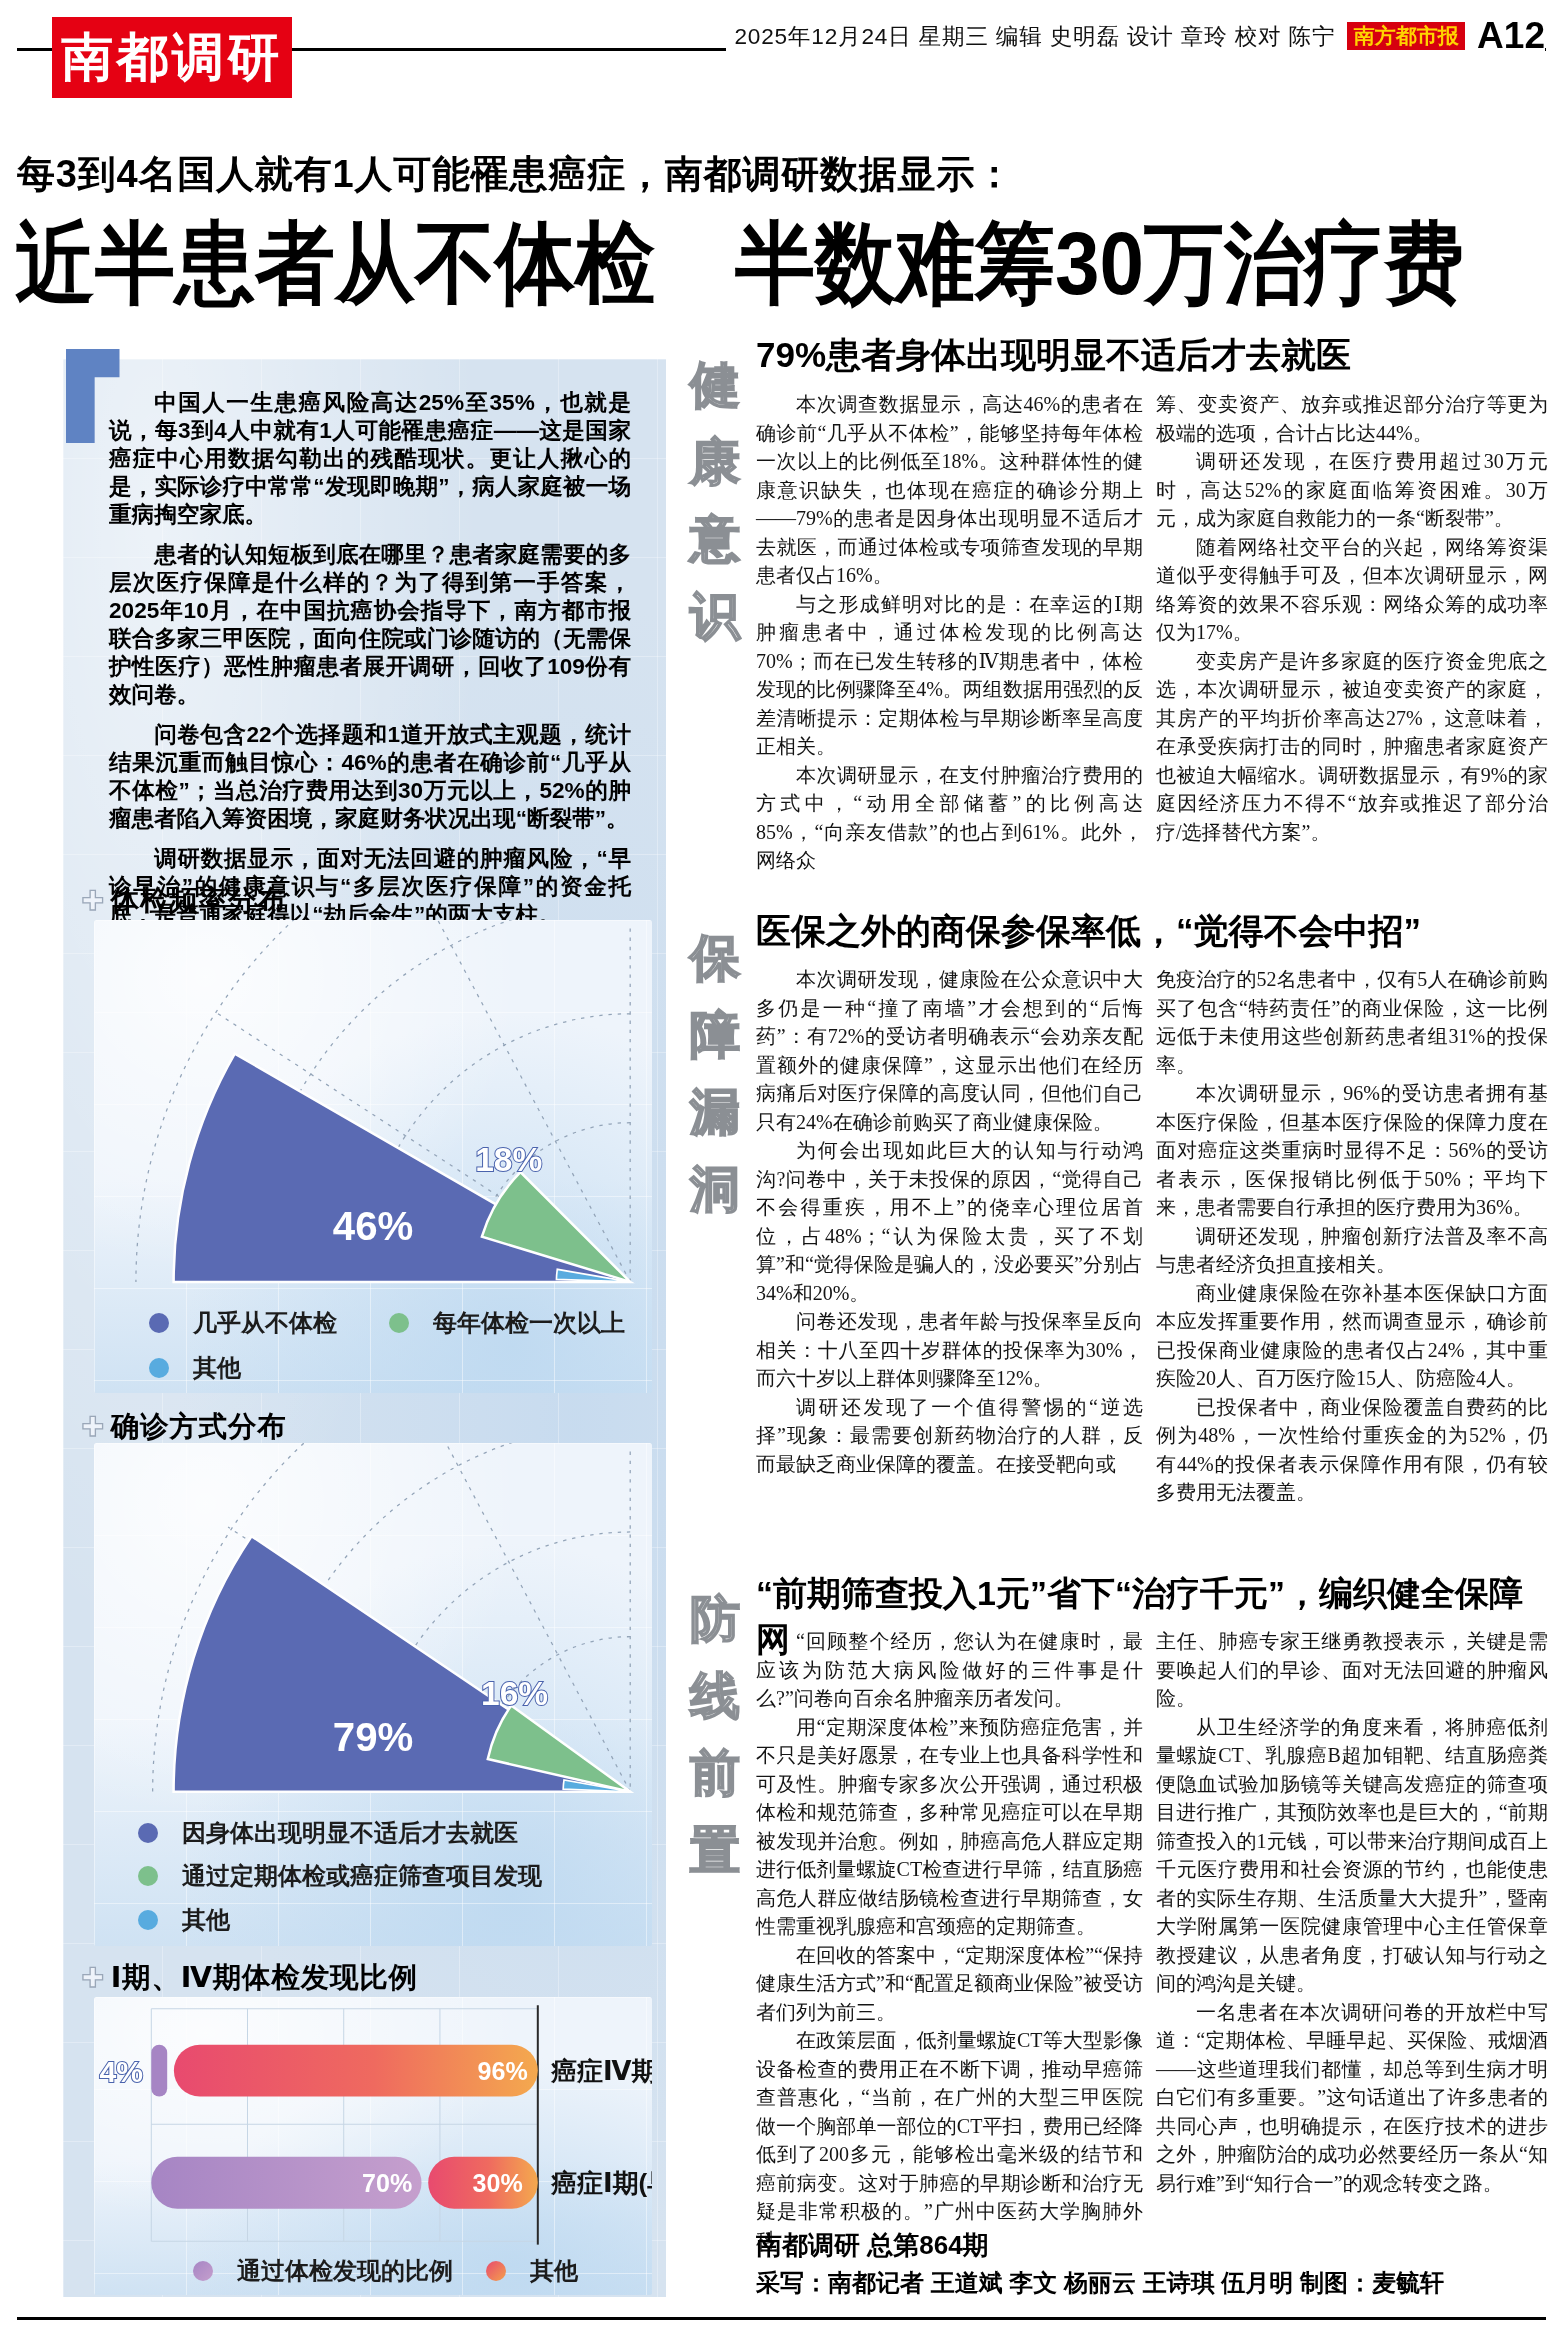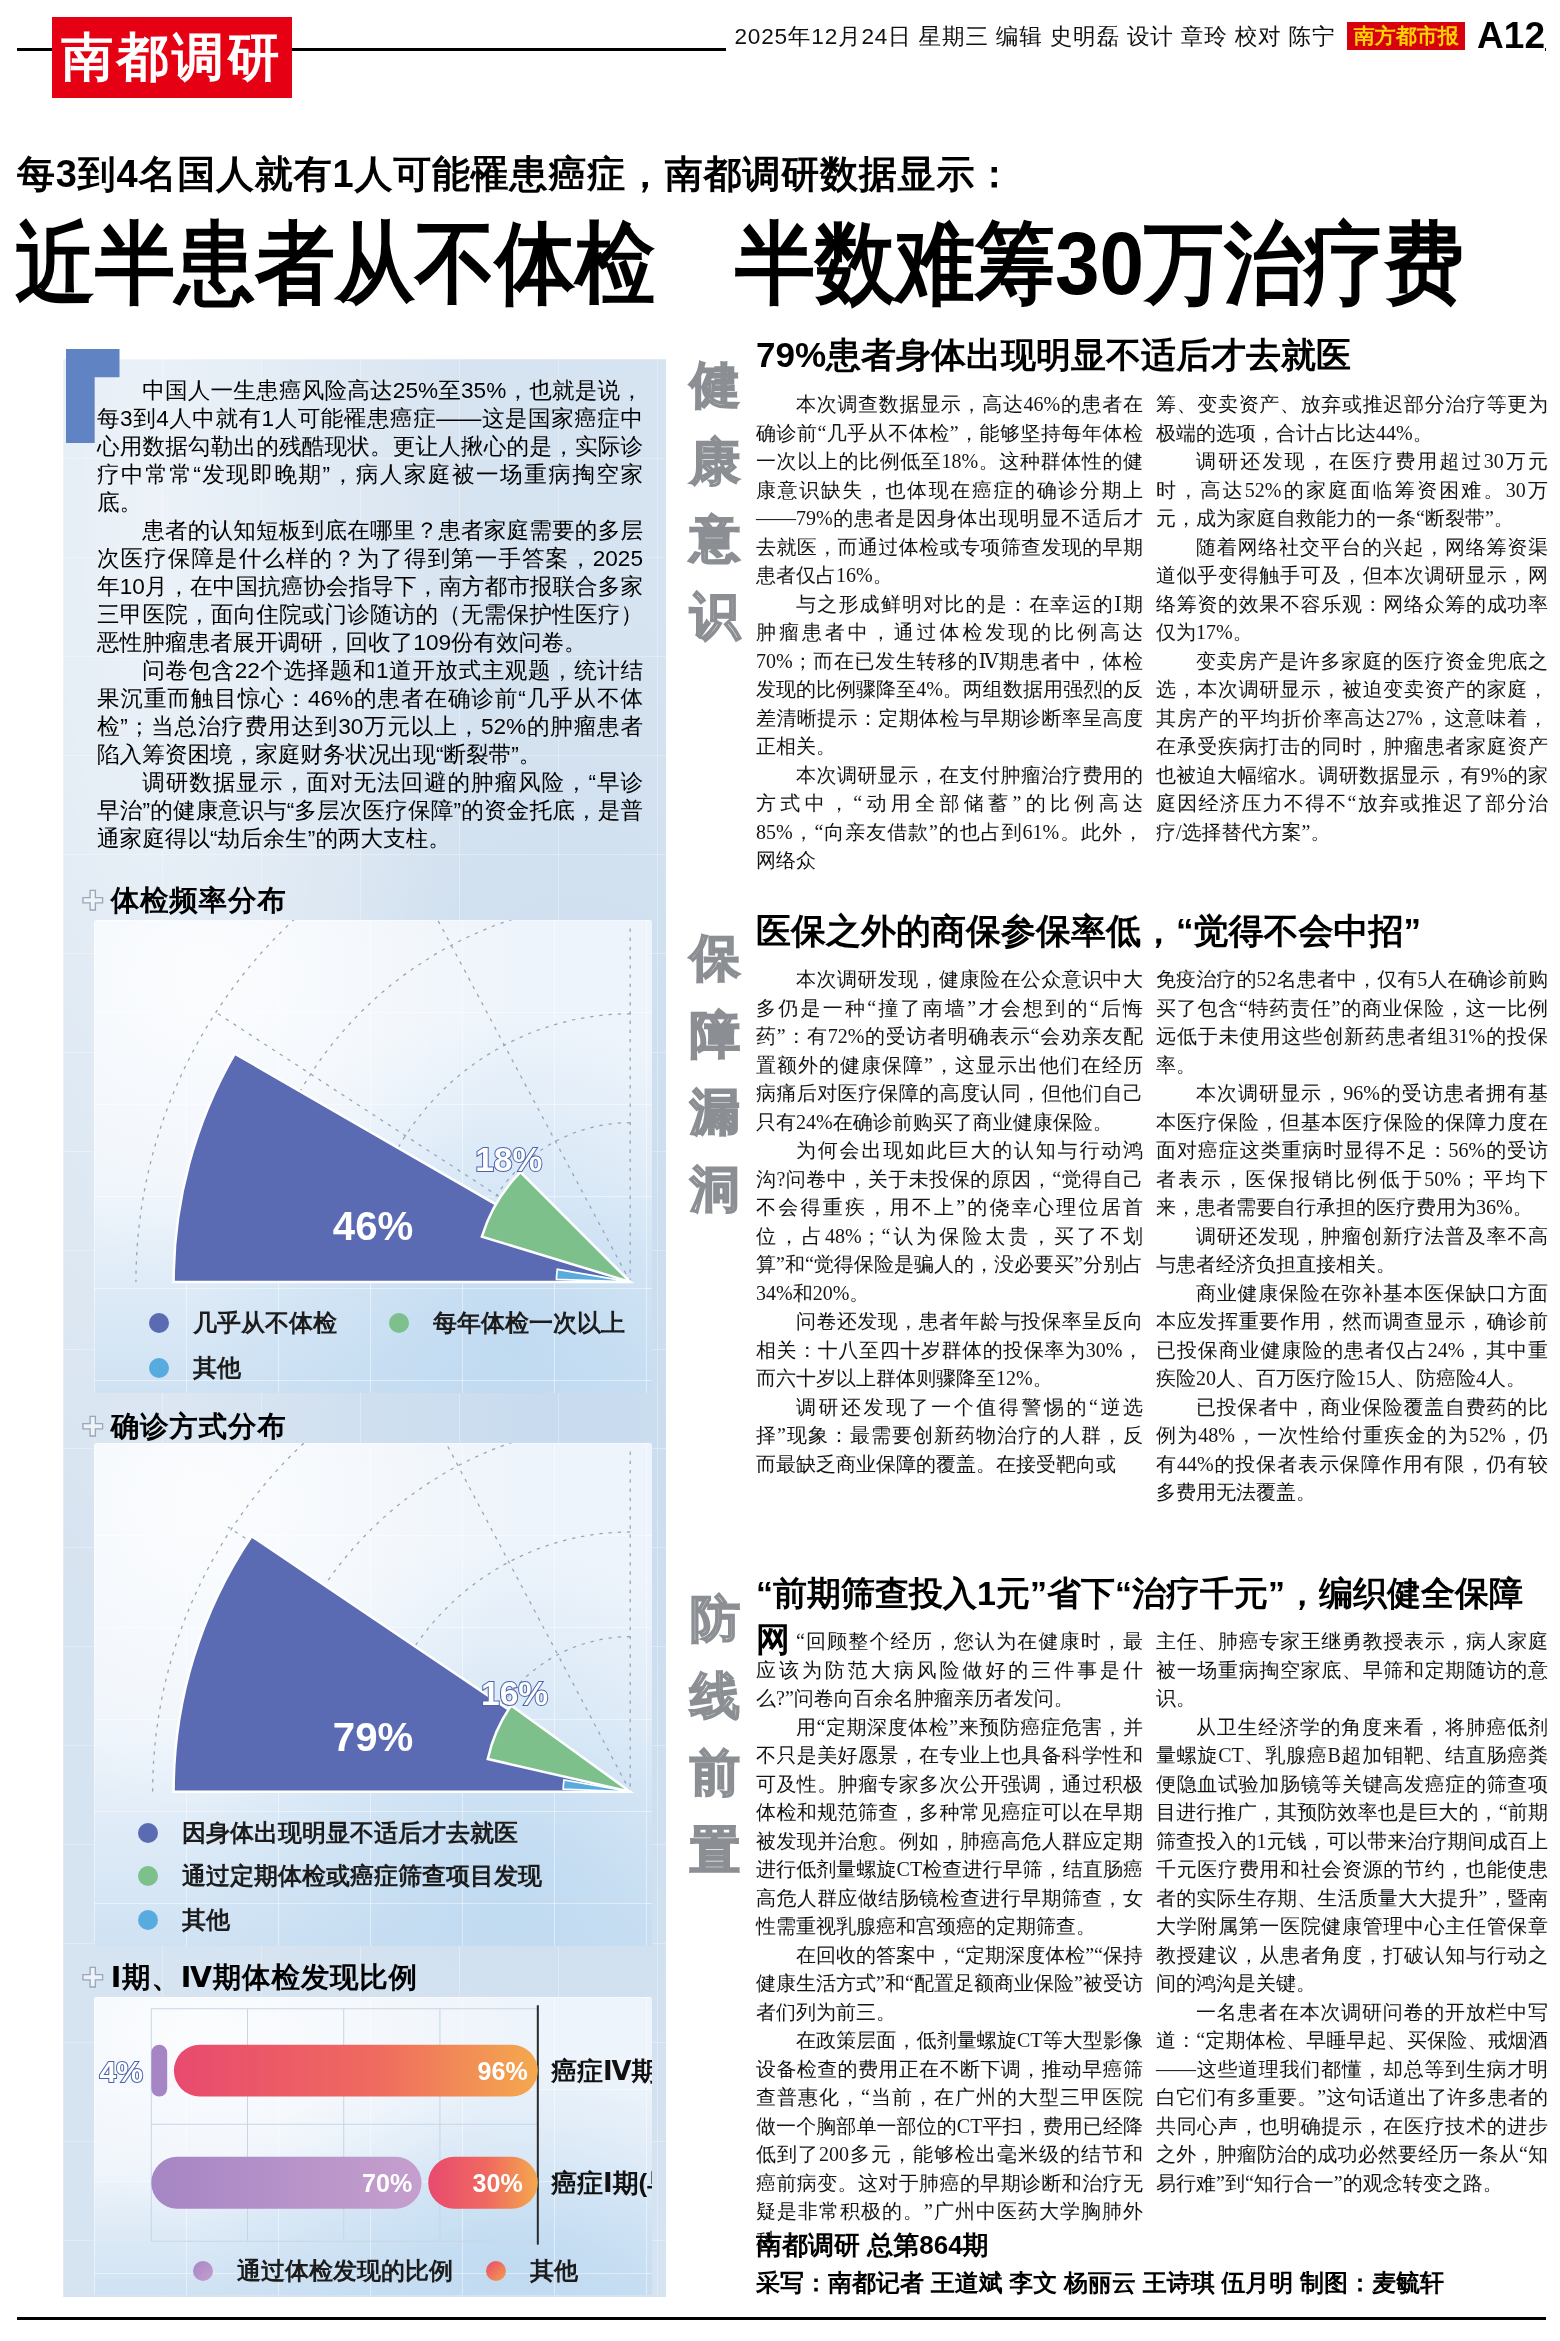--- a/index.html
+++ b/index.html
@@ -32,21 +32,21 @@
       linear-gradient(90deg, rgba(255,255,255,.30) 0.8px, transparent 0.8px),
       radial-gradient(ellipse at 15% 8%, rgba(255,255,255,.55), transparent 45%),
       radial-gradient(ellipse at 85% 55%, rgba(190,214,238,.6), transparent 55%);
     background-size:99px 99px,99px 99px,100% 100%,100% 100%;
   }
   .corner-mark{
     position:absolute;left:2.5px;top:-10px;width:54px;height:94px;background:#5f83c3;
     clip-path:polygon(0 0,100% 0,100% 30%,54% 30%,54% 100%,0 100%);
   }
   .intro{position:absolute;left:34px;top:18.4px;width:546px;}
-  .intro p{margin:0;text-indent:2em;font-size:22.6px;line-height:28px;font-weight:400;color:#000;text-align:justify;}
+  .intro p{margin:12px;text-indent:2em;font-size:22.6px;line-height:28px;font-weight:700;color:#000;text-align:justify;}
   .chart-title{position:absolute;left:18.4px;display:flex;align-items:center;gap:6.7px;}
   .chart-title .plus-icon{
     font-size:27px;line-height:1;color:#eef3fa;-webkit-text-stroke:1.3px #9aa7b8;font-weight:700;
   }
   .chart-title .t{font-size:28.5px;font-weight:900;color:#000;letter-spacing:0.8px;}
   .chart-panel{
     position:absolute;left:31px;width:558px;background:#e9f1f9;border-radius:2.5px;overflow:hidden;
     background-image:
       linear-gradient(rgba(255,255,255,.45) 0.8px, transparent 0.8px),
       linear-gradient(90deg, rgba(255,255,255,.45) 0.8px, transparent 0.8px),
@@ -282,21 +282,21 @@
     <span>置</span>
   </div>
   <div class="sec-headline" style="top:1571px;font-size:34px;">“前期筛查投入1元”省下“治疗千元”，编织健全保障网</div>
   <div class="col" style="left:756px;top:1627px;width:387px;">
     <p>“回顾整个经历，您认为在健康时，最应该为防范大病风险做好的三件事是什么?”问卷向百余名肿瘤亲历者发问。</p>
     <p>用“定期深度体检”来预防癌症危害，并不只是美好愿景，在专业上也具备科学性和可及性。肿瘤专家多次公开强调，通过积极体检和规范筛查，多种常见癌症可以在早期被发现并治愈。例如，肺癌高危人群应定期进行低剂量螺旋CT检查进行早筛，结直肠癌高危人群应做结肠镜检查进行早期筛查，女性需重视乳腺癌和宫颈癌的定期筛查。</p>
     <p>在回收的答案中，“定期深度体检”“保持健康生活方式”和“配置足额商业保险”被受访者们列为前三。</p>
     <p>在政策层面，低剂量螺旋CT等大型影像设备检查的费用正在不断下调，推动早癌筛查普惠化，“当前，在广州的大型三甲医院做一个胸部单一部位的CT平扫，费用已经降低到了200多元，能够检出毫米级的结节和癌前病变。这对于肺癌的早期诊断和治疗无疑是非常积极的。”广州中医药大学胸肺外科</p>
   </div>
   <div class="col" style="left:1156px;top:1627px;width:392px;">
-    <p class="cont">主任、肺癌专家王继勇教授表示，病人家庭被一场重病掏空家底、早筛和定期随访的意识。</p>
+    <p class="cont">主任、肺癌专家王继勇教授表示，关键是需要唤起人们的早诊、面对无法回避的肿瘤风险。</p>
     <p>从卫生经济学的角度来看，将肺癌低剂量螺旋CT、乳腺癌B超加钼靶、结直肠癌粪便隐血试验加肠镜等关键高发癌症的筛查项目进行推广，其预防效率也是巨大的，“前期筛查投入的1元钱，可以带来治疗期间成百上千元医疗费用和社会资源的节约，也能使患者的实际生存期、生活质量大大提升”，暨南大学附属第一医院健康管理中心主任管保章教授建议，从患者角度，打破认知与行动之间的鸿沟是关键。</p>
     <p>一名患者在本次调研问卷的开放栏中写道：“定期体检、早睡早起、买保险、戒烟酒——这些道理我们都懂，却总等到生病才明白它们有多重要。”这句话道出了许多患者的共同心声，也明确提示，在医疗技术的进步之外，肿瘤防治的成功必然要经历一条从“知易行难”到“知行合一”的观念转变之路。</p>
   </div>
 
   <div class="footer-line1">南都调研  总第864期</div>
   <div class="footer-line2">采写：南都记者 王道斌 李文 杨丽云 王诗琪 伍月明 制图：麦毓轩</div>
   <div class="bottom-rule"></div>
 
 </div>
 

